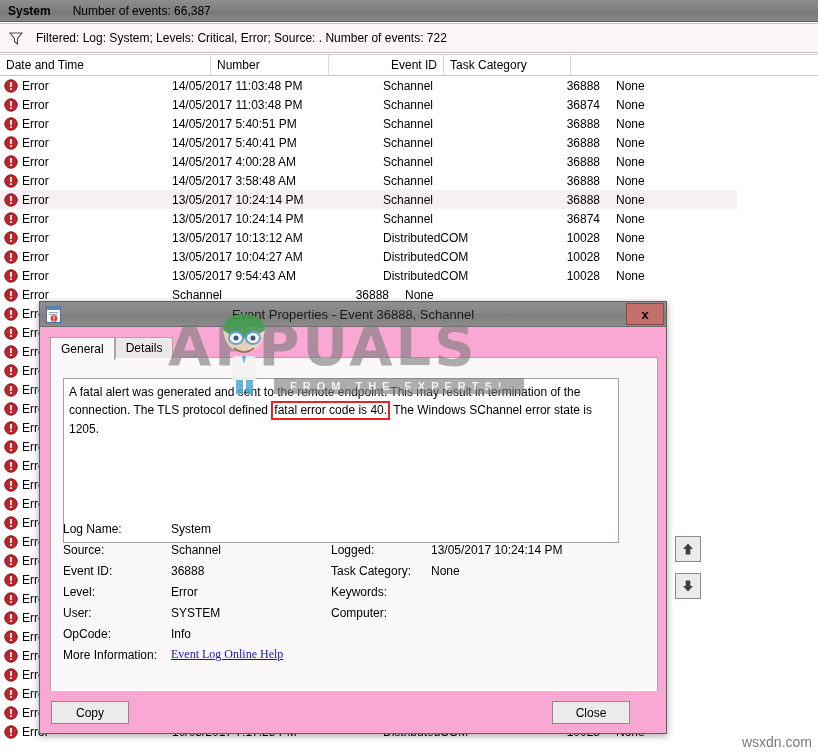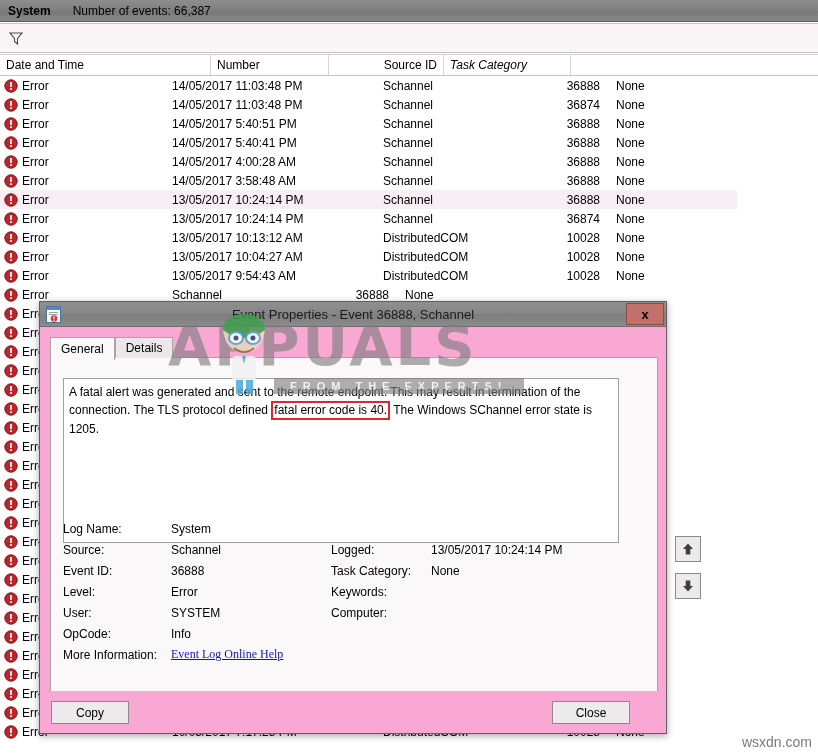--- a/index.html
+++ b/index.html
@@ -81,21 +81,21 @@
     align-items: center;
     font-size: 12px;
     padding: 0 6px;
     overflow: hidden;
     white-space: nowrap;
   }
   .col-level  { width: 166px; }
   .col-date   { width: 211px; }
   .col-source { width: 118px; }
   .col-eid    { width: 115px; justify-content: flex-end; }
-  .col-task   { width: 127px; font-style: italic; }
+  .col-task   { width: 127px; }
   .col-rest   { width: 81px; border-right: none !important; }
 
   
   #event-list {
     position: absolute;
     left: 0; top: 76px;
     width: 818px;
     height: 678px;
     background: #ffffff;
     overflow: hidden;
@@ -349,26 +349,27 @@
   <span class="log-name">System</span>
   <span class="event-count">Number of events: 66,387</span>
 </div>
 
 <div id="filter-bar">
   <span class="funnel">
     <svg width="16" height="16" viewBox="0 0 16 16">
       <polygon points="2,3 14,3 9.5,8.5 9.5,14 6.5,11.5 6.5,8.5" fill="none" stroke="#4a4a4a" stroke-width="1.1"></polygon>
     </svg>
   </span>
+  <span class="filter-text">Filtered: Log: System; Levels: Critical, Error; Source: . Number of events: 722</span>
 </div>
 
 <div id="list-header">
   <div class="col col-date">Date and Time</div>
   <div class="col col-source">Number</div>
-  <div class="col col-eid">Source ID</div>
+  <div class="col col-eid">Event ID</div>
   <div class="col col-task">Task Category</div>
   <div class="col col-rest"></div>
 </div>
 
 <div id="event-list">
     <div class="row">
       <div class="cell level">
         <svg class="err-icon" viewBox="0 0 14 14">
           <circle cx="7" cy="7" r="6.2" fill="#c0242b" stroke="#7d1216" stroke-width="1"></circle>
           <rect x="6.1" y="3" width="1.8" height="5" fill="#ffffff"></rect>

